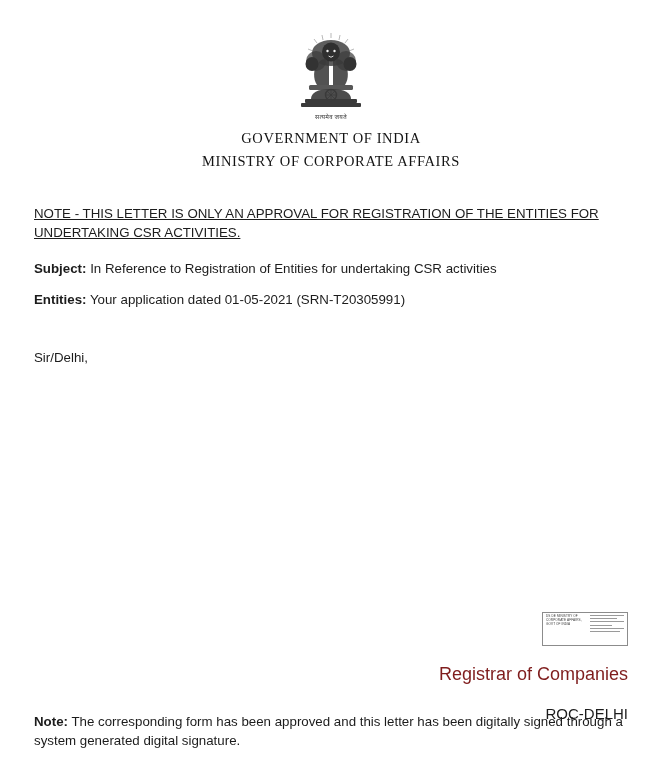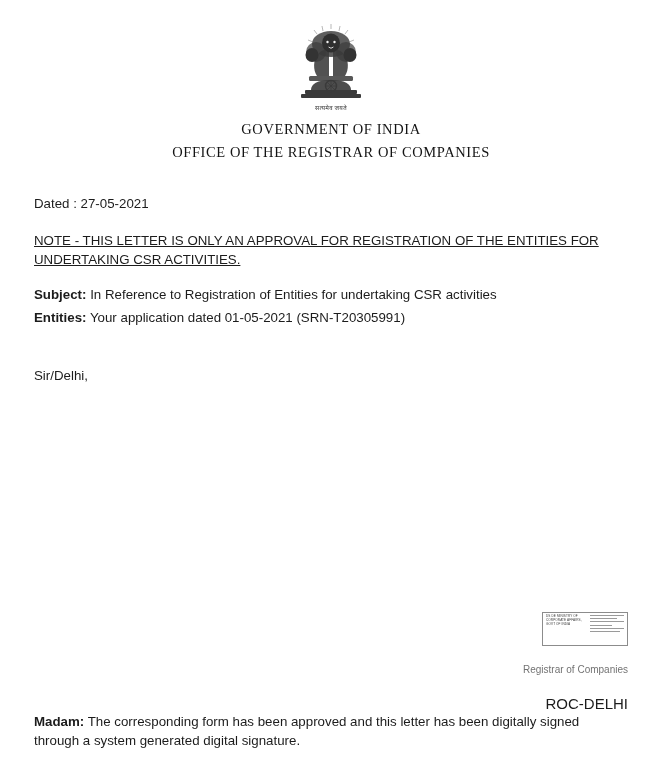--- a/index.html
+++ b/index.html
@@ -13,21 +13,21 @@
     font-family: "Liberation Sans", sans-serif;
     color: #1a1a1a;
     position: relative;
     overflow: hidden;
   }
   .page {
     position: relative;
     width: 662px;
     height: 783px;
     box-sizing: border-box;
-    padding: 4px 34px;
+    padding: 13px 34px;
   }
 
   
   .emblem-wrap {
     padding-top: 18px;
     display: flex;
     justify-content: center;
   }
   .emblem {
     width: 88px;
@@ -57,21 +57,21 @@
   .heading div { white-space: nowrap; }
 
   
   .body-block {
     margin-top: 30px;
     font-size: 13.3px;
     line-height: 1.42;
     color: #1c1c1c;
   }
   .para { margin-bottom: 17px; }
-  .para.tight { margin-bottom: 4px; }
+  .para.tight { margin-bottom: 13px; }
   .para.note-caps { line-height: 1.45; text-decoration: underline; }
   b, .bold { font-weight: bold; }
 
   .redacted {
     display: inline-block;
     background: #cfcfcf;
     color: #c4c4c4;
     border-radius: 1px;
     filter: blur(1.6px);
     user-select: none;
@@ -122,22 +122,22 @@
     height: 1px;
     background: #9a9a9a;
     margin-bottom: 2.2px;
   }
   .dsc-right i:nth-child(2) { width: 80%; }
   .dsc-right i:nth-child(4) { width: 66%; }
   .dsc-right i:nth-child(6) { width: 88%; }
 
   .roc-line {
     margin-top: 14px;
-    font-size: 10px;
-    color: #737373;
+    font-size: 18px;
+    color: #7f1d1d;
   }
   .roc-delhi {
     margin-top: 20px;
     font-size: 15px;
     color: #1c1c1c;
   }
 
   
   .footer-note {
     position: absolute;
@@ -201,26 +201,25 @@
             </g>
           </g>
         </svg>
       </div>
       <div class="emblem-motto">सत्यमेव जयते</div>
     </div>
   </div>
 
   <div class="heading">
     <div>GOVERNMENT OF INDIA</div>
-    <div>OFFICE OF THE REGISTRAR OF COMPANIES</div>
+    <div>MINISTRY OF CORPORATE AFFAIRS</div>
   </div>
 
   <div class="body-block">
 
-    <div class="para">Dated : 27-05-2021</div>
 
     <div class="para note-caps">NOTE - THIS LETTER IS ONLY AN APPROVAL FOR REGISTRATION OF THE ENTITIES FOR UNDERTAKING CSR ACTIVITIES.</div>
 
 
 
 
     <div class="para tight">
       <b>Subject:</b><span> In Reference to Registration of Entities for undertaking CSR activities</span>
     </div>
 
@@ -246,16 +245,16 @@
           <i></i>
           <i></i>
           <i></i>
       </div>
     </div>
     <div class="roc-line">Registrar of Companies</div>
     <div class="roc-delhi">ROC-DELHI</div>
   </div>
 
   <div class="footer-note">
-    <b>Madam:</b><span> The corresponding form has been approved and this letter has been digitally signed through a system generated digital signature.</span>
+    <b>Note:</b><span> The corresponding form has been approved and this letter has been digitally signed through a system generated digital signature.</span>
   </div>
 
 </div>
 
 </body></html>

